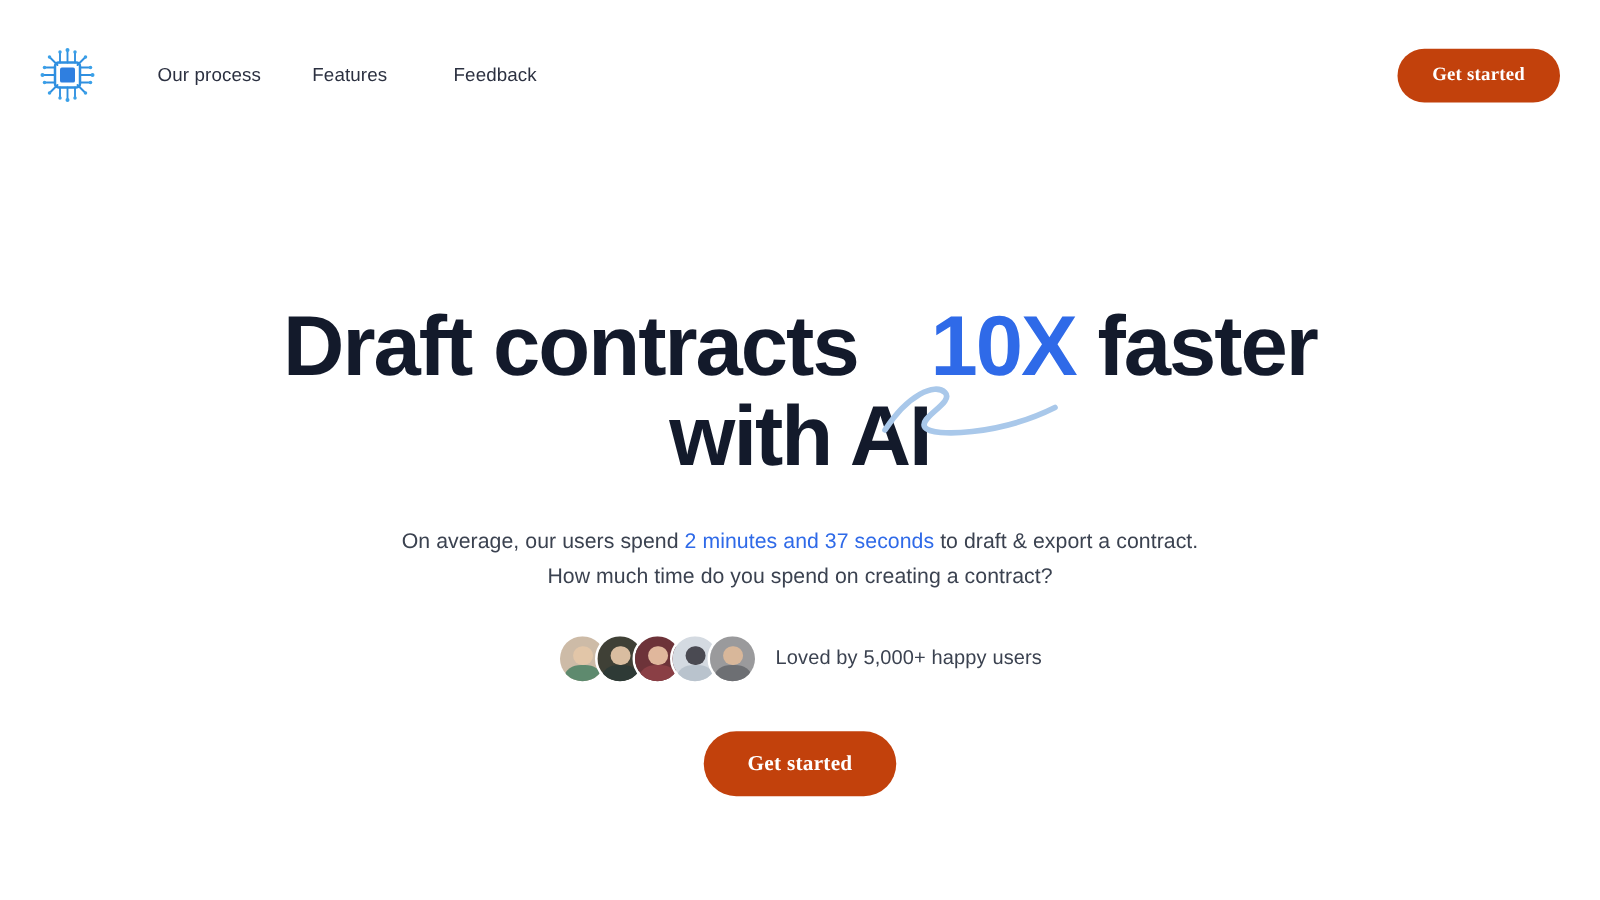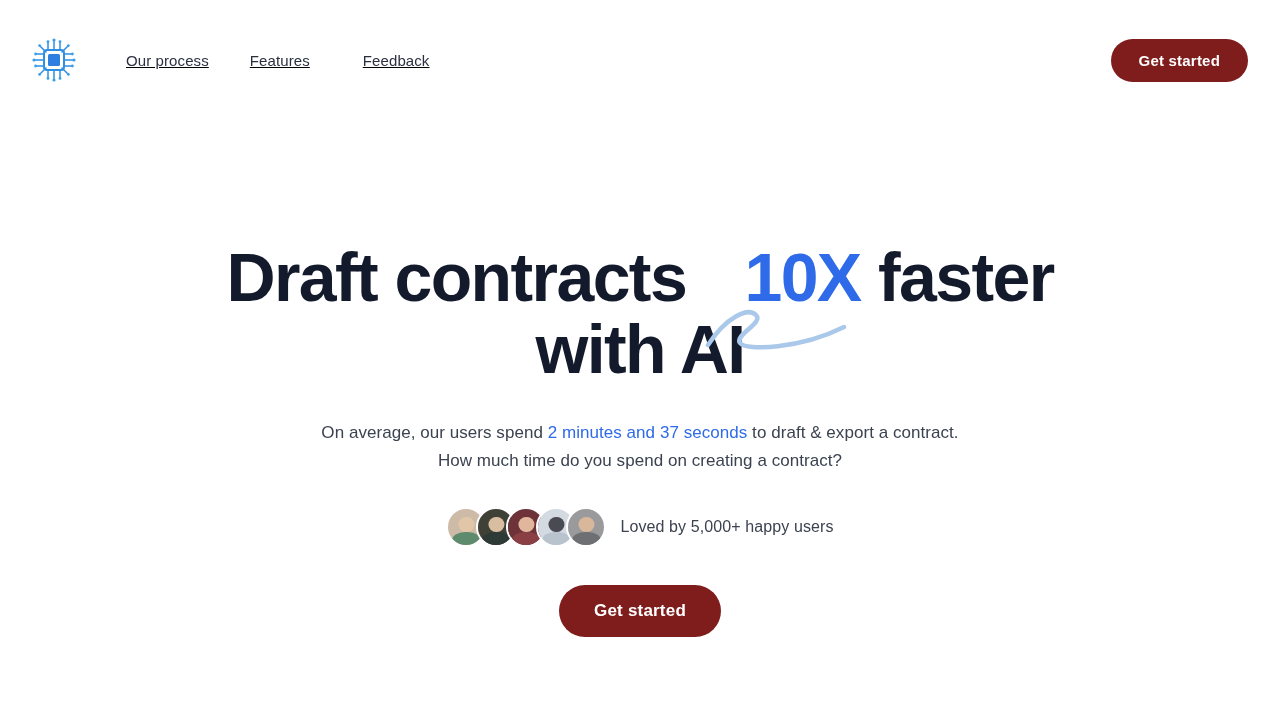--- a/index.html
+++ b/index.html
@@ -27,42 +27,41 @@
     justify-content: center;
     flex: none;
   }
   .brand svg { display: block; }
 
   .nav {
     display: flex;
     align-items: flex-end;
     gap: 0;
     margin-left: 48px;
-    text-decoration: underline;
   }
   .nav-link {
     font-size: 15px;
     font-weight: 400;
     color: #2b3040;
     letter-spacing: 0.1px;
     text-decoration: none;
     padding: 8px 0;
     margin-right: 41px;
     white-space: nowrap;
     cursor: pointer;
   }
   .nav-link:last-child { margin-right: 0; margin-left: 12px; }
 
   .header-spacer { flex: 1 1 auto; }
 
   .btn {
     border: none;
-    background: #7f1d1d;
+    background: #c2410c;
     color: #ffffff;
-    font-family: Liberation Sans, sans-serif;
+    font-family: Liberation Serif, serif;
     font-weight: bold;
     cursor: pointer;
     white-space: nowrap;
     border-radius: 999px;
   }
   .btn-header {
     font-size: 15px;
     padding: 13px 28px;
     letter-spacing: 0.2px;
   }

